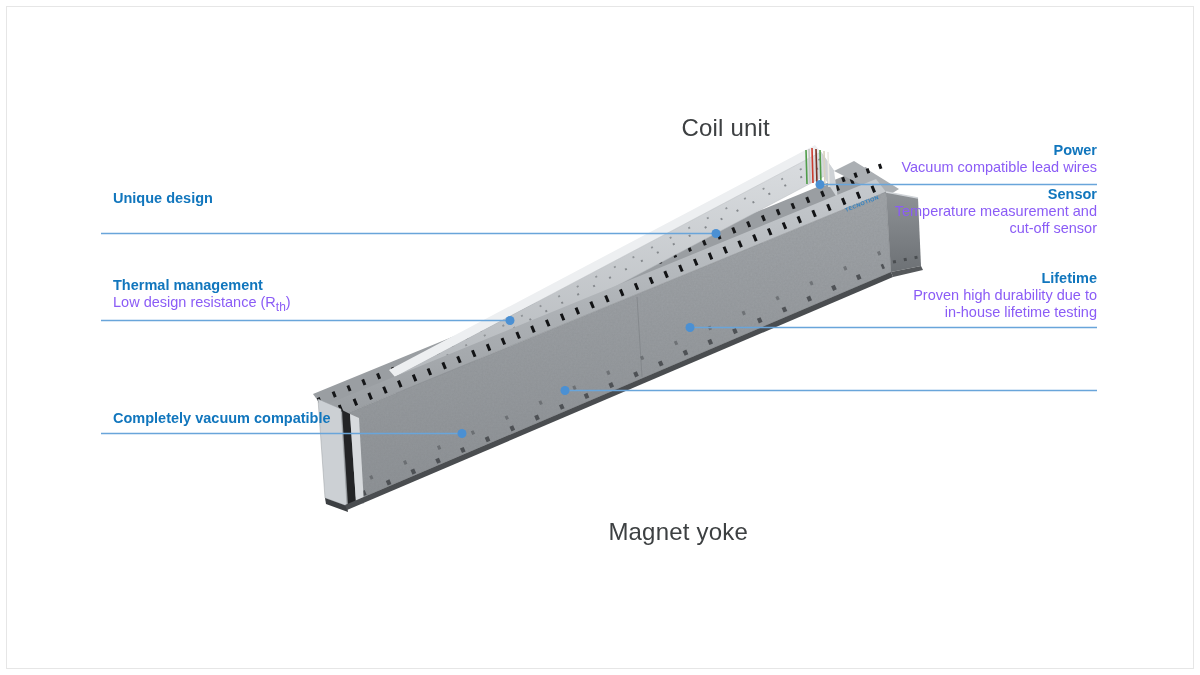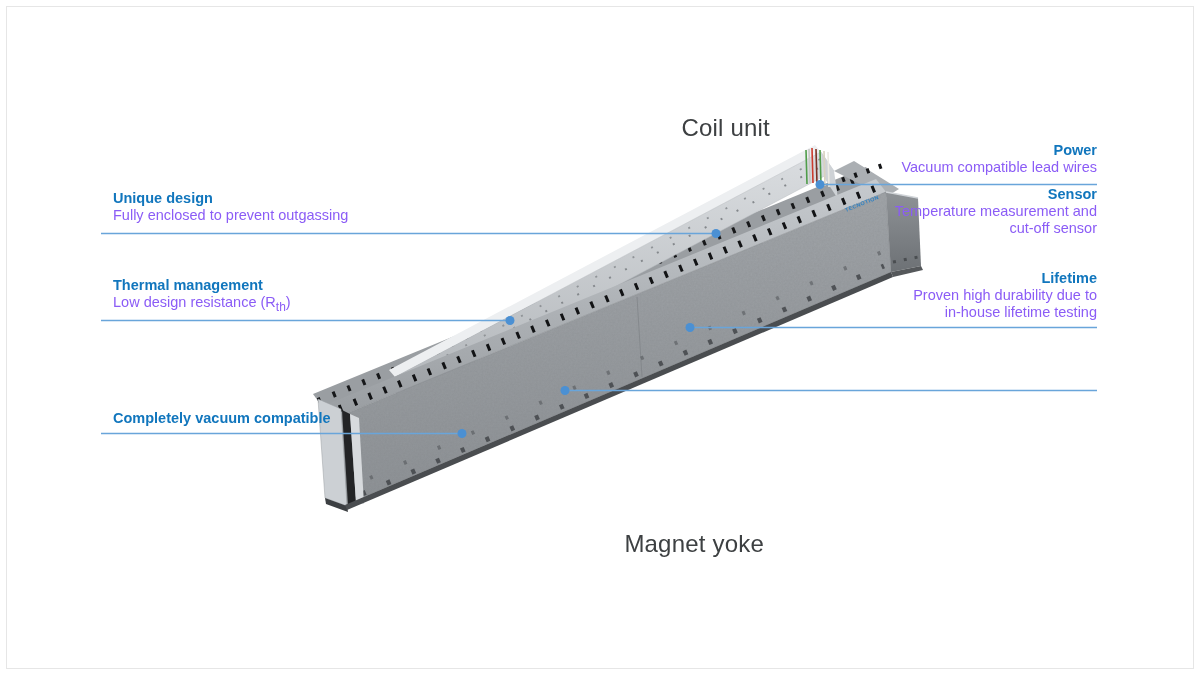--- a/index.html
+++ b/index.html
@@ -6,21 +6,21 @@
   .canvas{
     position:relative;width:1200px;height:675px;background:#ffffff;overflow:hidden;
     font-family:"Liberation Sans", sans-serif;
   }
   .frame{position:absolute;inset:6px;border:1px solid #e6e6e6;pointer-events:none;}
   .big-title{
     position:absolute;font-size:24px;font-weight:normal;color:#3d4042;
     text-align:right;letter-spacing:.2px;
   }
   #title-top{top:114px;left:450px;width:320px;}
-  #title-bottom{top:518px;left:444px;width:320px;margin-top:12px;}
+  #title-bottom{top:518px;left:428px;width:320px;}
   .ann{position:absolute;font-size:14.5px;line-height:17px;}
   .ann-title{font-weight:bold;color:var(--accent-text,#1176bd);}
   .ann-body{color:#8b5cf6;}
   .ann-body sub{font-size:12px;}
   .left{left:101px;text-align:left;margin-left:12px;}
   .right{right:103px;text-align:right;}
   #ann-unique{top:190px;}
   #ann-thermal{top:277px;}
   #ann-vacuum{top:410px;}
   #ann-power{top:142px;}
@@ -140,21 +140,20 @@
       <line class="leader" x1="565" y1="390.5" x2="1097" y2="390.5"></line>
       <circle class="dot" cx="565" cy="390.5" r="4.5"></circle>
     </g>
   </svg>
 
   <div class="big-title" id="title-top">Coil unit</div>
   <div class="big-title" id="title-bottom">Magnet yoke</div>
 
   <div class="ann left" id="ann-unique">
     <div class="ann-title">Unique design</div>
-    <div class="ann-body">Fully enclosed to prevent outgassing</div>
   </div>
 
   <div class="ann left" id="ann-thermal">
     <div class="ann-title">Thermal management</div>
     <div class="ann-body"><span>Low design resistance (R</span><sub>th</sub><span>)</span></div>
   </div>
 
   <div class="ann left" id="ann-vacuum">
     <div class="ann-title">Completely vacuum compatible</div>
   </div>

